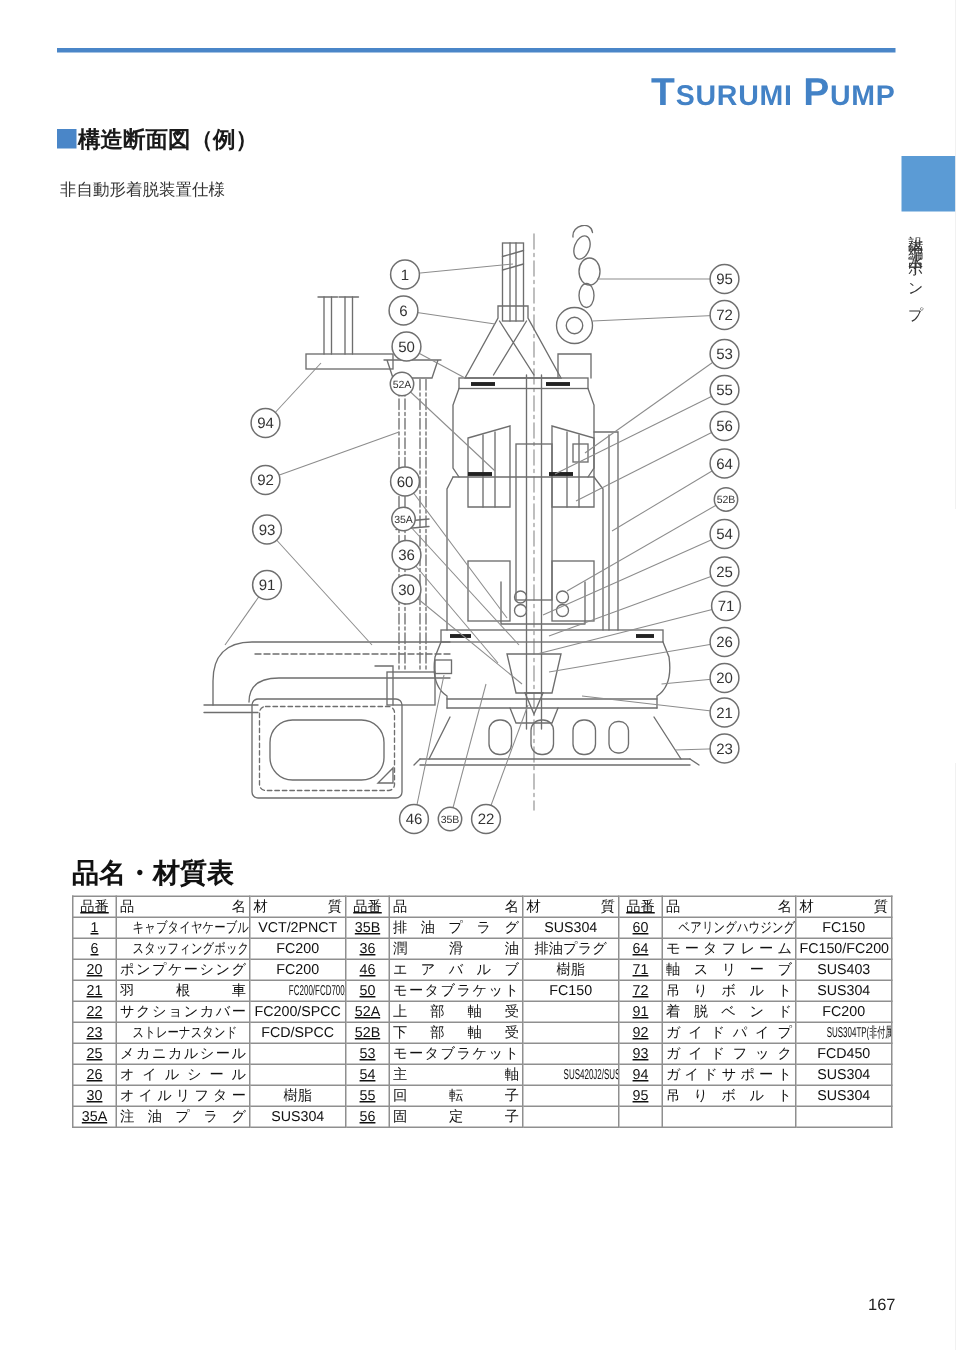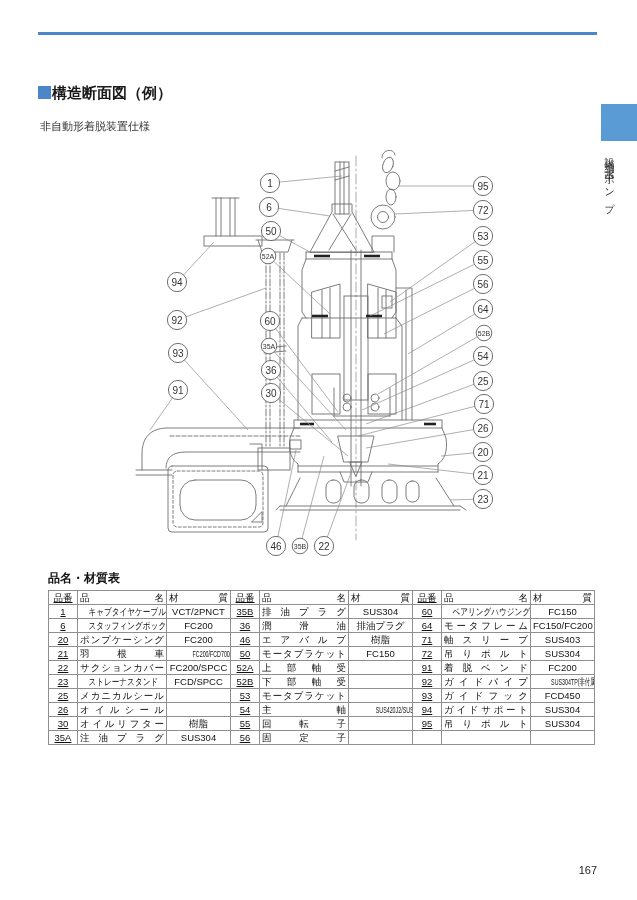--- a/index.html
+++ b/index.html
@@ -18,21 +18,21 @@
   .side-tab{position:absolute;left:601px;top:104px;width:36px;height:37px;background:#5b9bd5;}
   .side-text{
     position:absolute;left:602px;top:149px;height:170px;
     writing-mode:vertical-rl;text-orientation:upright;
     font-size:10px;letter-spacing:3px;color:#333;
   }
   .diagram{position:absolute;left:120px;top:150px;}
   .page-num{position:absolute;right:40px;top:864px;font-size:11px;color:#222;margin-left:28px;}
 
   .table-block{position:absolute;left:48px;top:570px;width:547px;}
-  .table-title{font-size:12px;font-weight:bold;color:#111;margin:0 0 3px 0;}
+  .table-title{font-size:18px;font-weight:bold;color:#111;margin:0 0 3px 0;}
   table.parts{border-collapse:collapse;table-layout:fixed;width:547px;font-size:9.5px;color:#111;}
   table.parts td,table.parts th{
     border:1px solid #8f8f8f;height:13px;padding:0 2px;overflow:hidden;white-space:nowrap;
     font-weight:normal;line-height:13px;
   }
   th.c-num,td.c-num{text-align:center;text-decoration:underline;}
   th.c-name,th.c-mat{padding:0 14px;}
   th.c-name,th.c-mat{text-align:justify;text-align-last:justify;}
   td.c-name{padding:0 5px;}
   td.c-name span{display:block;text-align:justify;text-align-last:justify;}
@@ -41,20 +41,21 @@
   .squish{transform:scaleX(.8);transform-origin:50% 50%;}
   .cond{transform:scaleX(.56);transform-origin:50% 50%;}
 </style>
 </head>
 <body>
 
 <div class="page">
 
   <div class="top-rule"></div>
 
+  <div class="logo"><span class="big">T</span><span class="sm">SURUMI</span><span class="gap"></span><span class="big">P</span><span class="sm">UMP</span></div>
 
   <div class="heading"><span class="sq"></span><span>構造断面図（例）</span></div>
 
   <div class="subtitle">非自動形着脱装置仕様</div>
 
   <div class="side-tab"></div>
   <div class="side-text">設備編・水中ポンプ</div>
 
   <svg class="diagram" width="400" height="420" viewBox="120 150 400 420" xmlns="http://www.w3.org/2000/svg">
 

